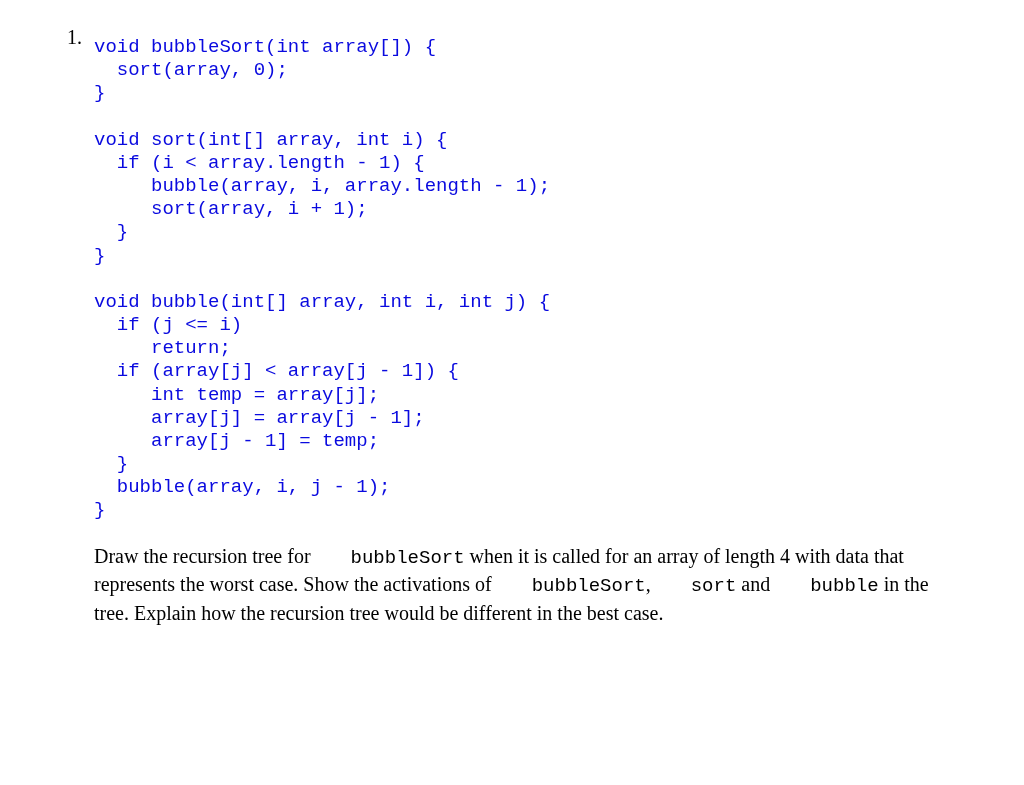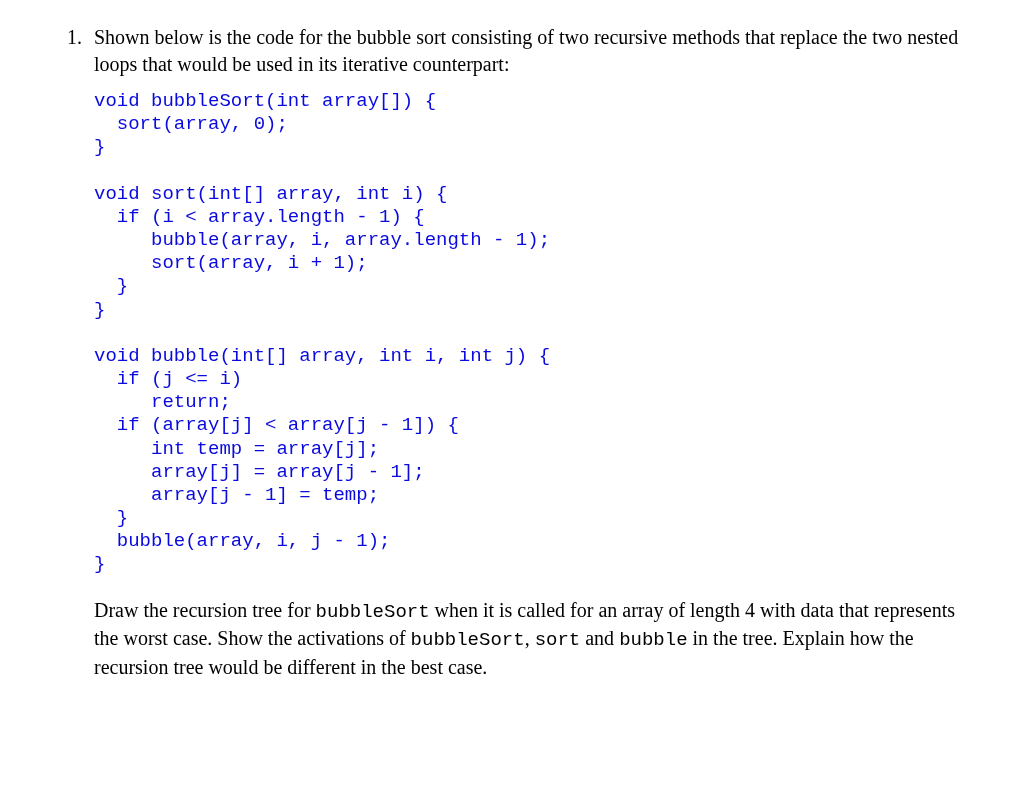--- a/index.html
+++ b/index.html
@@ -34,30 +34,30 @@
     font-family: "Courier New", Courier, monospace;
     font-size: 19px;
     line-height: 1.22;
     color: #0a0adf;
     white-space: pre;
     margin: 12px 0 20px 0;
   }
   .tt {
     font-family: "Courier New", Courier, monospace;
     font-size: 19px;
+    margin-left: 35px;
   }
 </style>
 </head>
 <body>
 
 <div class="page">
   <div class="item">
     <div class="marker">1.</div>
     <div class="body">
-      <div>Shown below is the code for the bubble sort consisting of two recursive methods that replace the two nested loops that would be used in its iterative counterpart:</div>
       <pre class="code">void bubbleSort(int array[]) {
   sort(array, 0);
 }
 
 void sort(int[] array, int i) {
   if (i &lt; array.length - 1) {
      bubble(array, i, array.length - 1);
      sort(array, i + 1);
   }
 }

